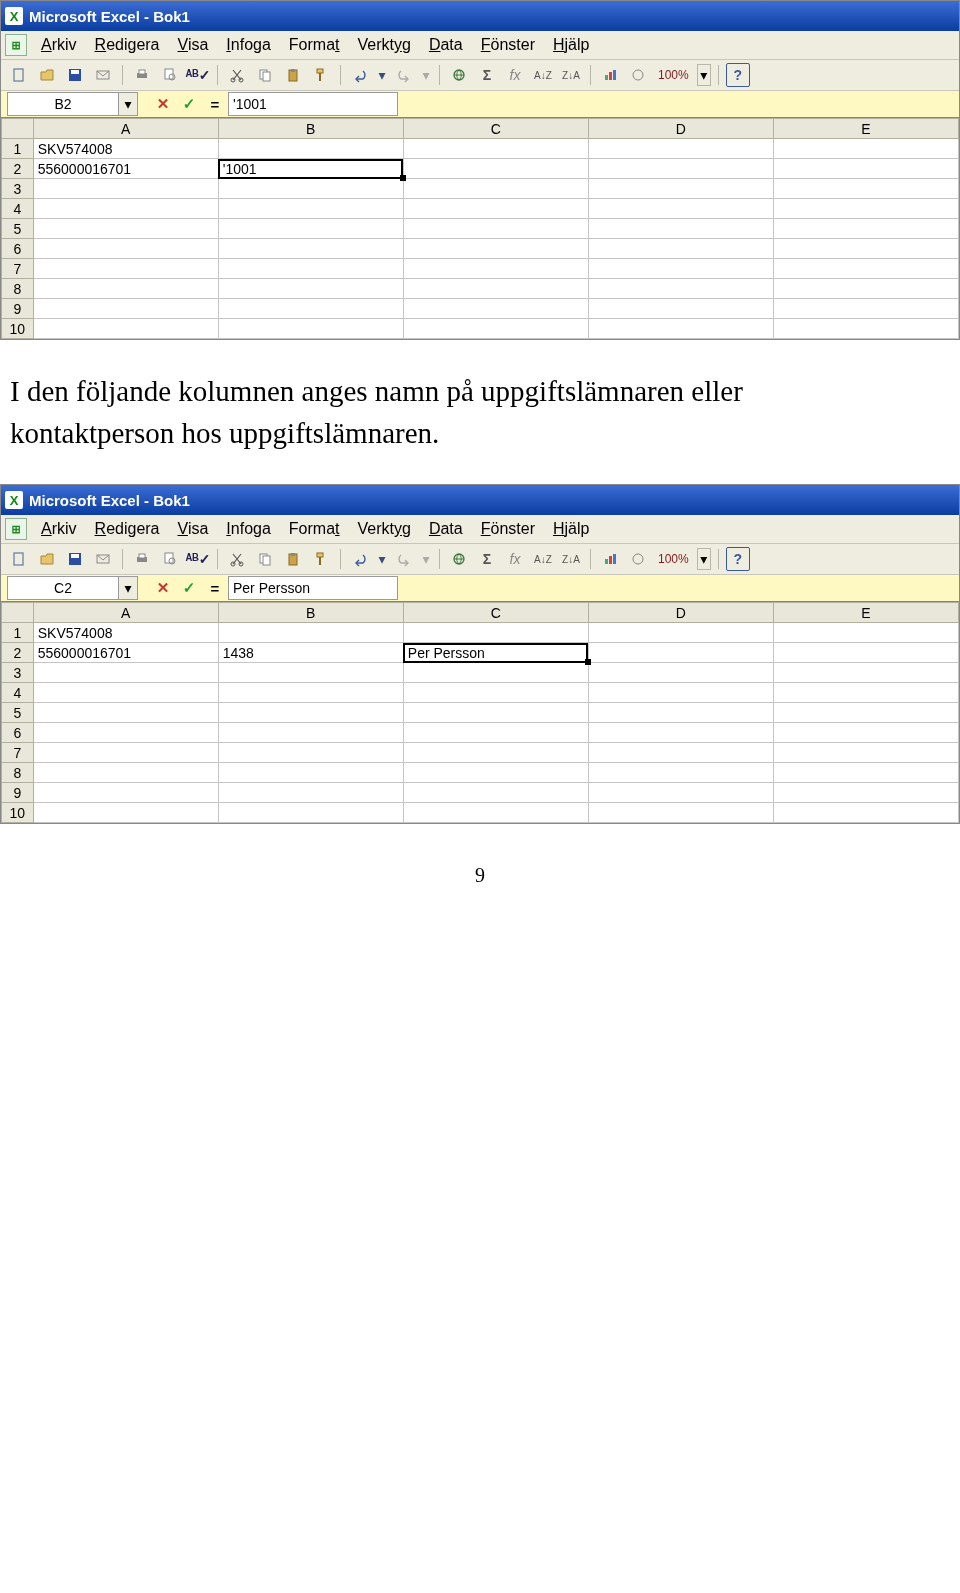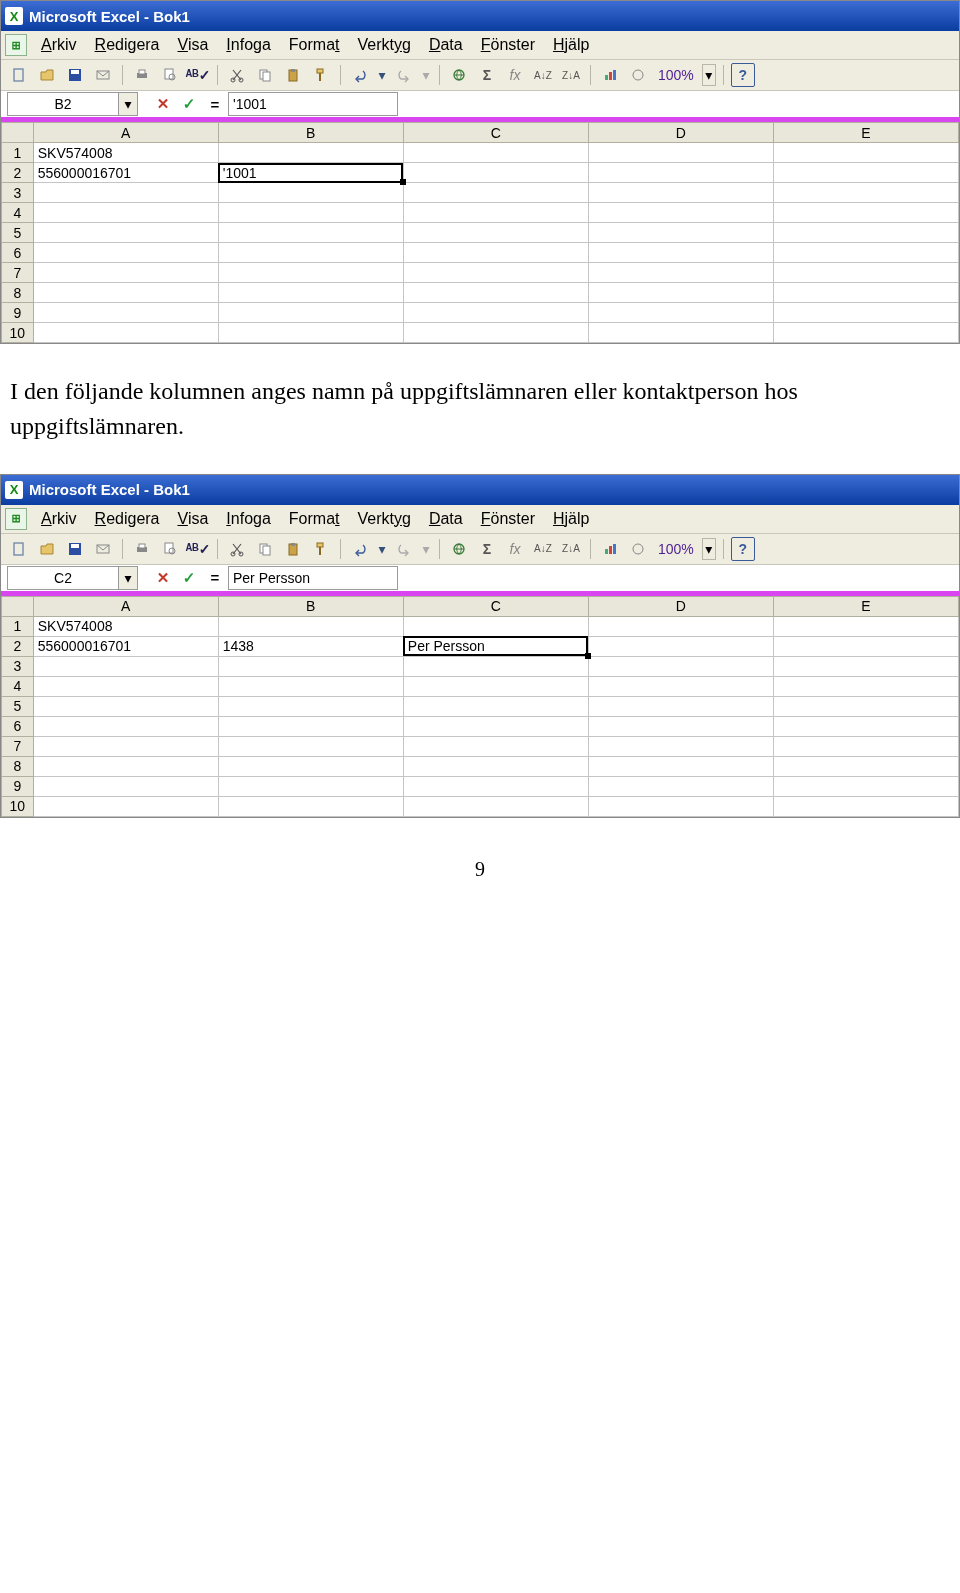--- a/index.html
+++ b/index.html
@@ -1,32 +1,32 @@
 <!DOCTYPE html>
 <html><head>
 <meta charset="utf-8">
 <style>
   body{margin:0;background:#fff;font-family:Georgia,serif;font-size:20px;color:#000;width:960px}
   .page{padding:0 0 60px 0}
-  .para{font-family:Georgia,serif;font-size:24px;line-height:1.45;padding:30px 60px 30px 10px;color:#000}
+  .para{font-family:Georgia,serif;font-size:29px;line-height:1.45;padding:30px 60px 30px 10px;color:#000}
   .pgnum{text-align:center;font-size:20px;color:#000;padding:40px 0 20px 0;font-family:Georgia,serif}
   .excel{border:1px solid #888;background:#d8d5c8;font-family:Tahoma,Arial,sans-serif;font-size:14px;margin:0;width:960px;box-sizing:border-box}
   .titlebar{background:linear-gradient(to bottom,#3b6dd4 0%,#0b3ca0 100%);display:flex;align-items:center;height:30px;color:#fff;font-weight:bold;font-size:15px;padding:0 4px;gap:6px}
   .titlebar .xlicon{width:18px;height:18px;background:#fff;display:inline-flex;align-items:center;justify-content:center;color:#108a10;font-weight:bold;font-size:13px;border-radius:2px}
   .menubar{display:flex;align-items:center;height:28px;background:#efece0;border-bottom:1px solid #c9c6ba;padding:0 4px;gap:2px}
   .menubar .sheeticon{width:20px;height:20px;background:#e9f6e9;border:1px solid #8bb28b;display:inline-flex;align-items:center;justify-content:center;color:#228b22;font-size:11px;font-weight:bold;margin-right:4px}
   .menu-item{padding:2px 8px;color:#000;font-size:16px;cursor:default}
   .menu-item u{text-decoration:underline}
   .toolbar{display:flex;align-items:center;height:30px;background:#efece0;border-bottom:1px solid #c9c6ba;padding:0 6px;gap:4px}
   .tb{width:22px;height:22px;display:inline-flex;align-items:center;justify-content:center;color:#35507a;font-size:14px;border:1px solid transparent;border-radius:2px}
   .tb svg{width:16px;height:16px}
   .sep{width:1px;height:20px;background:#b8b5a9;margin:0 3px}
-  .zoom{font-size:14px;color:#4c1d95;padding:0 4px}
+  .zoom{font-size:12px;color:#7f1d1d;padding:0 4px}
   .zoomdd{width:12px;height:20px;border:1px solid #b8b5a9;background:#efece0;display:inline-flex;align-items:center;justify-content:center}
-  .fbar{display:flex;align-items:center;height:26px;background:#ffffff;border-bottom:5px solid #d946ef;padding:0 6px;gap:0}
+  .fbar{display:flex;align-items:center;height:26px;background:#fef9c3;border-bottom:1px solid #d946ef;padding:0 6px;gap:0}
   .namebox{width:110px;height:22px;background:#fff;border:1px solid #9a9a9a;display:flex;align-items:center;justify-content:center;font-size:14px}
   .name-dd{width:18px;height:22px;border:1px solid #9a9a9a;border-left:none;background:#efece0;display:inline-flex;align-items:center;justify-content:center}
   .fx-btn{width:22px;height:22px;display:inline-flex;align-items:center;justify-content:center;margin:0 2px;font-weight:bold;font-size:15px}
   .fx-x{color:#c0392b}
   .fx-chk{color:#1e9e3a}
   .fx-eq{color:#000}
   .formula-input{flex:0 0 auto;width:160px;height:22px;background:#fff;border:1px solid #9a9a9a;padding:0 4px;font-size:14px;display:flex;align-items:center}
   .gridwrap{background:#fff;overflow:hidden}
   table.sheet{border-collapse:collapse;width:100%;table-layout:fixed}
   .sheet th,.sheet td{border:1px solid #c5c5c5;height:20px;font-size:14px;padding:0 4px;text-align:left;vertical-align:middle;font-family:Arial,sans-serif;box-sizing:border-box}

